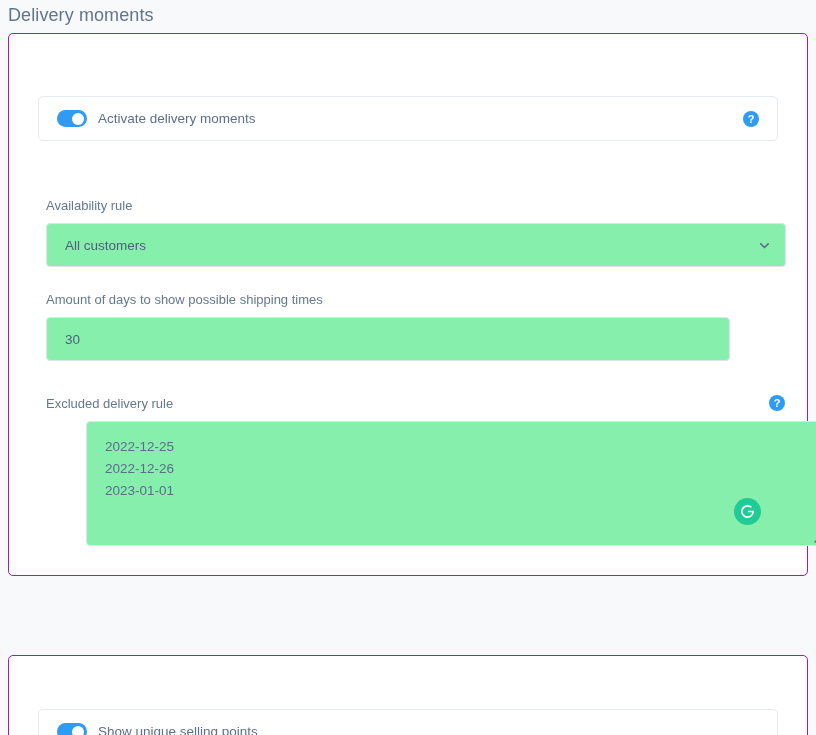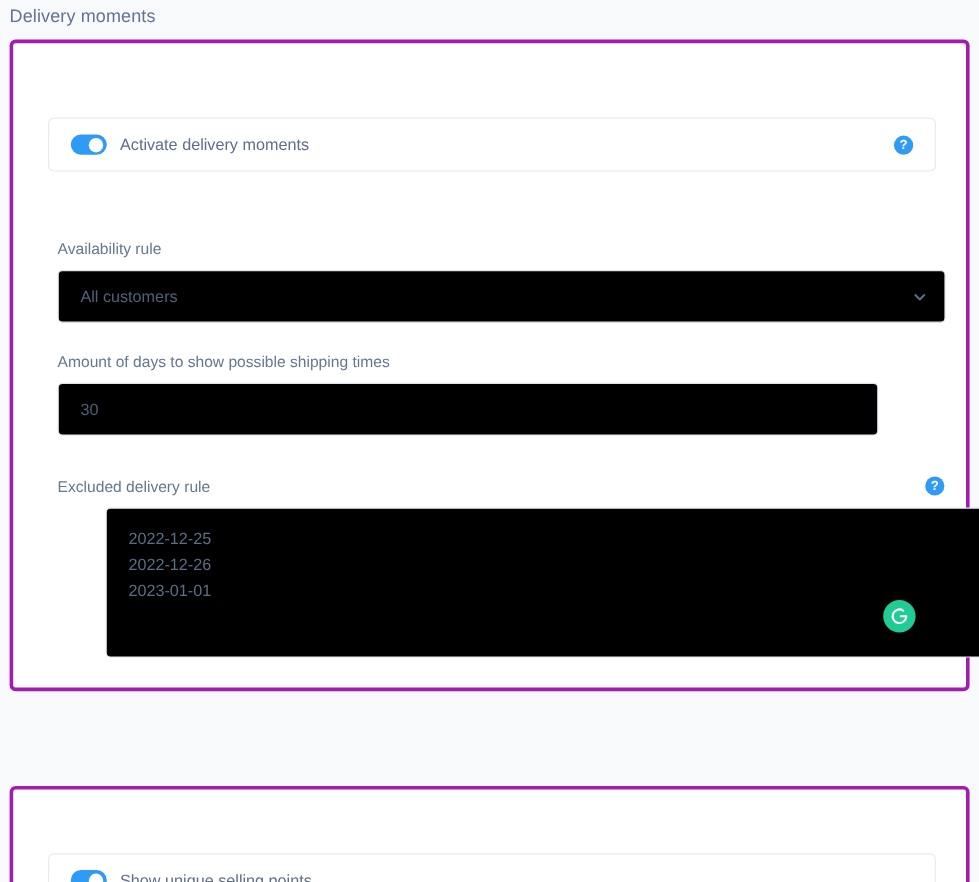--- a/index.html
+++ b/index.html
@@ -11,33 +11,33 @@
   body {
     background: #f7f9fb;
     font-family: "Liberation Sans", sans-serif;
     color: #5a6b86;
     -webkit-font-smoothing: antialiased;
   }
   .page { position: relative; width: 816px; height: 735px; }
 
   
   .section-title {
-    font-size: 15px;
+    font-size: 18px;
     color: #62748f;
     font-weight: 400;
     letter-spacing: .1px;
   }
   #title-delivery { position: absolute; left: 8px; top: 5px; }
   #title-usp      { position: absolute; left: 8px; top: 618px; }
 
   
   .card {
     position: absolute;
     background: #ffffff;
-    border: 3px solid #a21caf;
+    border: 1px solid #a21caf;
     border-radius: 5px;
   }
   #card-delivery { left: 8px; top: 33px; width: 800px; height: 543px; }
   #card-usp      { left: 8px; top: 655px; width: 800px; height: 130px; }
 
   
   .toggle-panel {
     position: absolute;
     background: #fff;
     border: 1px solid #e6ebf1;
@@ -92,21 +92,21 @@
     font-size: 13px;
     color: #65788f;
   }
   #label-availability { left: 37px; top: 164px; }
   #label-days         { left: 37px; top: 258px; }
   #label-excluded     { left: 37px; top: 362px; }
 
   
   .control {
     position: absolute;
-    background: #000000;
+    background: #86efac;
     border: 1px solid #dde4ec;
     border-radius: 4px;
     font-size: 13.5px;
     color: #4f6079;
   }
   #select-availability {
     left: 37px; top: 189px; width: 740px; height: 44px;
     display: flex; align-items: center; padding: 0 14px 0 18px;
   }
   #select-availability .value { flex: 1; }

